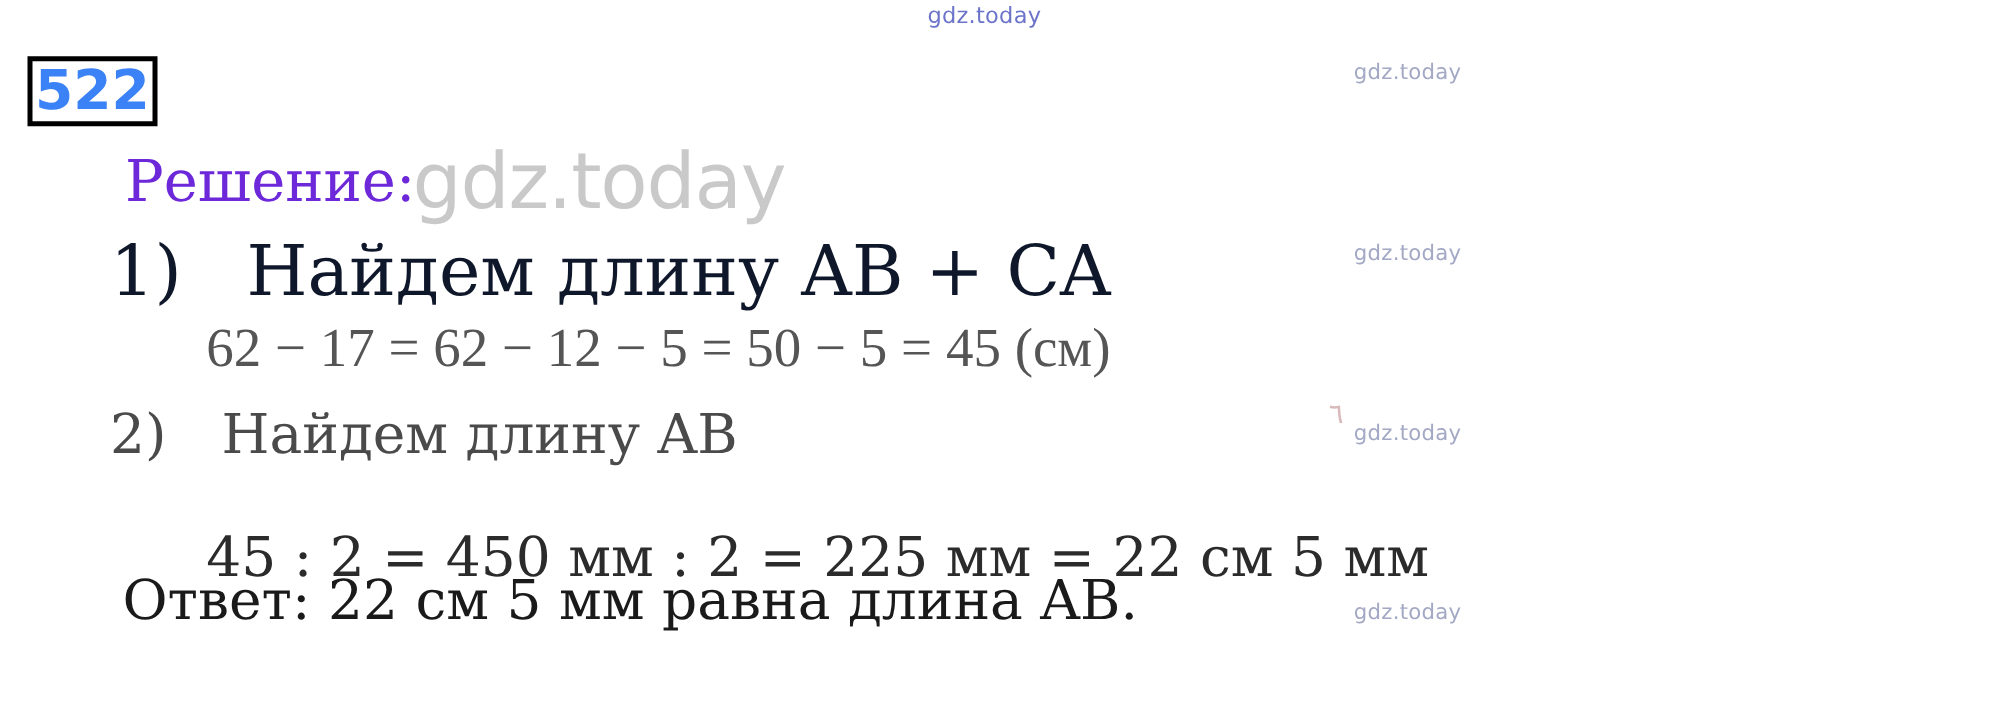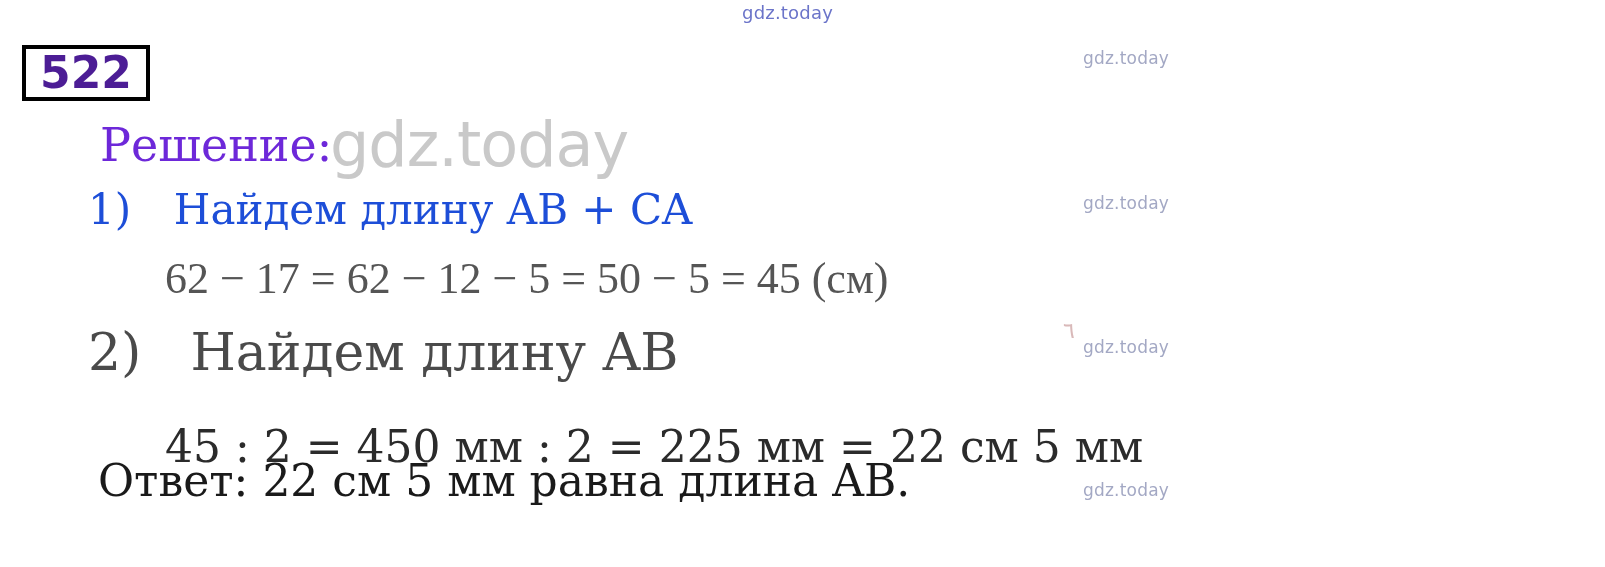--- a/index.html
+++ b/index.html
@@ -45,69 +45,69 @@
     letter-spacing: -1px;
     white-space: nowrap;
     user-select: none;
   }
 
   
   .num-box {
     position: absolute;
     left: 22px;
     top: 45px;
-    width: 128px;
+    width: 104px;
     height: 56px;
     border: 4px solid #000;
     box-sizing: border-box;
     display: flex;
     align-items: center;
     justify-content: center;
     font-family: "DejaVu Sans", sans-serif;
     font-weight: bold;
     font-size: 44px;
     line-height: 1;
-    color: #4c1d95;
+    color: #3b82f6;
   }
 
   
   .line {
     position: absolute;
     white-space: nowrap;
     font-family: "DejaVu Serif", serif;
     color: #2b2b2b;
   }
 
   .l-reshenie {
     left: 100px;
     top: 118px;
     font-size: 46px;
     color: #6d28d9;
   }
 
   .l-step1 {
     left: 88px;
     top: 185px;
-    font-size: 42px;
-    color: #1d4ed8;
+    font-size: 56px;
+    color: #0f172a;
     text-align: center;
   }
 
   .l-calc1 {
     left: 165px;
     top: 253px;
     font-size: 44px;
     color: #555;
     font-family: Liberation Serif, serif;
   }
 
   .l-step2 {
     left: 88px;
     top: 322px;
-    font-size: 52px;
+    font-size: 44px;
     color: #4a4a4a;
   }
 
   .l-calc2 {
     left: 165px;
     top: 385px;
     font-size: 44px;
     color: #2b2b2b;
     margin-top: 36px;
   }

